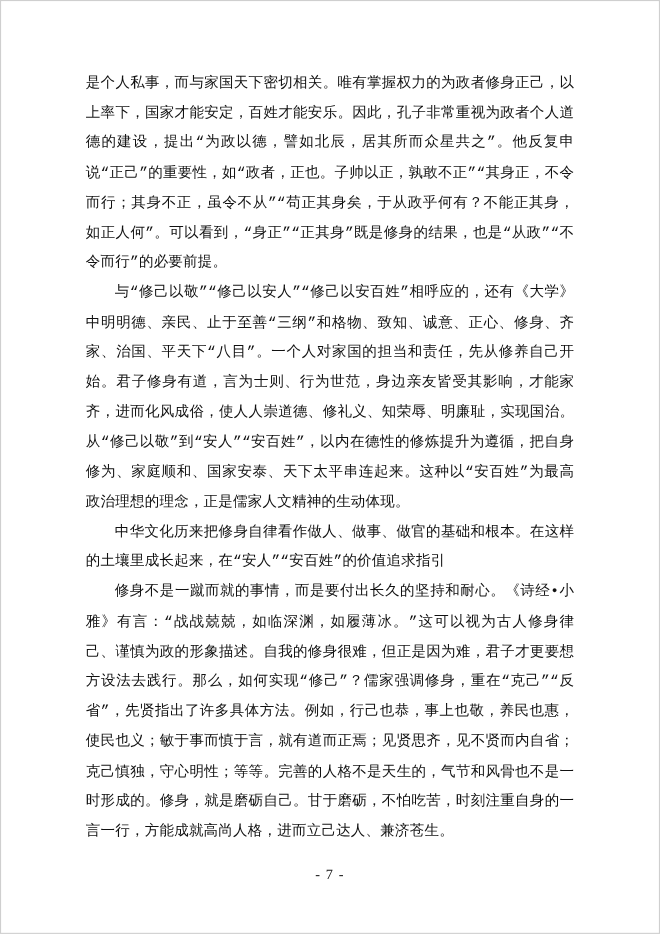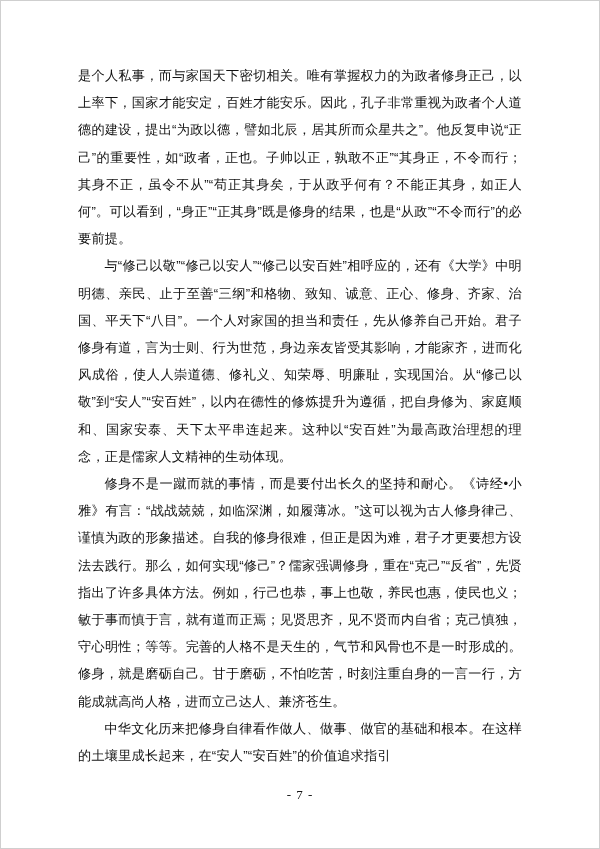--- a/index.html
+++ b/index.html
@@ -35,21 +35,21 @@
   }
   p.para {
     margin: 0 0 0 0;
     font-size: 13.2px;
     line-height: 27.2px;
     color: #111111;
     text-align: justify;
     text-justify: inter-ideograph;
     text-indent: 2em;
     letter-spacing: 0.2px;
-    font-family: Liberation Sans, sans-serif;
+    font-family: Liberation Mono, monospace;
   }
   p.para.first {
     text-indent: 0;
   }
   .footer {
     position: absolute;
     left: 0;
     top: 787px;
     width: 600px;
     text-align: center;
@@ -61,18 +61,18 @@
 </style>
 </head>
 <body>
 
 <div class="page">
   <div class="page-border"></div>
 
   <div class="content">
     <p class="para first">是个人私事，而与家国天下密切相关。唯有掌握权力的为政者修身正己，以上率下，国家才能安定，百姓才能安乐。因此，孔子非常重视为政者个人道德的建设，提出“为政以德，譬如北辰，居其所而众星共之”。他反复申说“正己”的重要性，如“政者，正也。子帅以正，孰敢不正”“其身正，不令而行；其身不正，虽令不从”“苟正其身矣，于从政乎何有？不能正其身，如正人何”。可以看到，“身正”“正其身”既是修身的结果，也是“从政”“不令而行”的必要前提。</p>
     <p class="para">与“修己以敬”“修己以安人”“修己以安百姓”相呼应的，还有《大学》中明明德、亲民、止于至善“三纲”和格物、致知、诚意、正心、修身、齐家、治国、平天下“八目”。一个人对家国的担当和责任，先从修养自己开始。君子修身有道，言为士则、行为世范，身边亲友皆受其影响，才能家齐，进而化风成俗，使人人崇道德、修礼义、知荣辱、明廉耻，实现国治。从“修己以敬”到“安人”“安百姓”，以内在德性的修炼提升为遵循，把自身修为、家庭顺和、国家安泰、天下太平串连起来。这种以“安百姓”为最高政治理想的理念，正是儒家人文精神的生动体现。</p>
+    <p class="para">中华文化历来把修身自律看作做人、做事、做官的基础和根本。在这样的土壤里成长起来，在“安人”“安百姓”的价值追求指引</p>
     <p class="para">修身不是一蹴而就的事情，而是要付出长久的坚持和耐心。《诗经•小雅》有言：“战战兢兢，如临深渊，如履薄冰。”这可以视为古人修身律己、谨慎为政的形象描述。自我的修身很难，但正是因为难，君子才更要想方设法去践行。那么，如何实现“修己”？儒家强调修身，重在“克己”“反省”，先贤指出了许多具体方法。例如，行己也恭，事上也敬，养民也惠，使民也义；敏于事而慎于言，就有道而正焉；见贤思齐，见不贤而内自省；克己慎独，守心明性；等等。完善的人格不是天生的，气节和风骨也不是一时形成的。修身，就是磨砺自己。甘于磨砺，不怕吃苦，时刻注重自身的一言一行，方能成就高尚人格，进而立己达人、兼济苍生。</p>
-    <p class="para">中华文化历来把修身自律看作做人、做事、做官的基础和根本。在这样的土壤里成长起来，在“安人”“安百姓”的价值追求指引</p>
   </div>
 
   <div class="footer">- 7 -</div>
 </div>
 
 </body></html>

